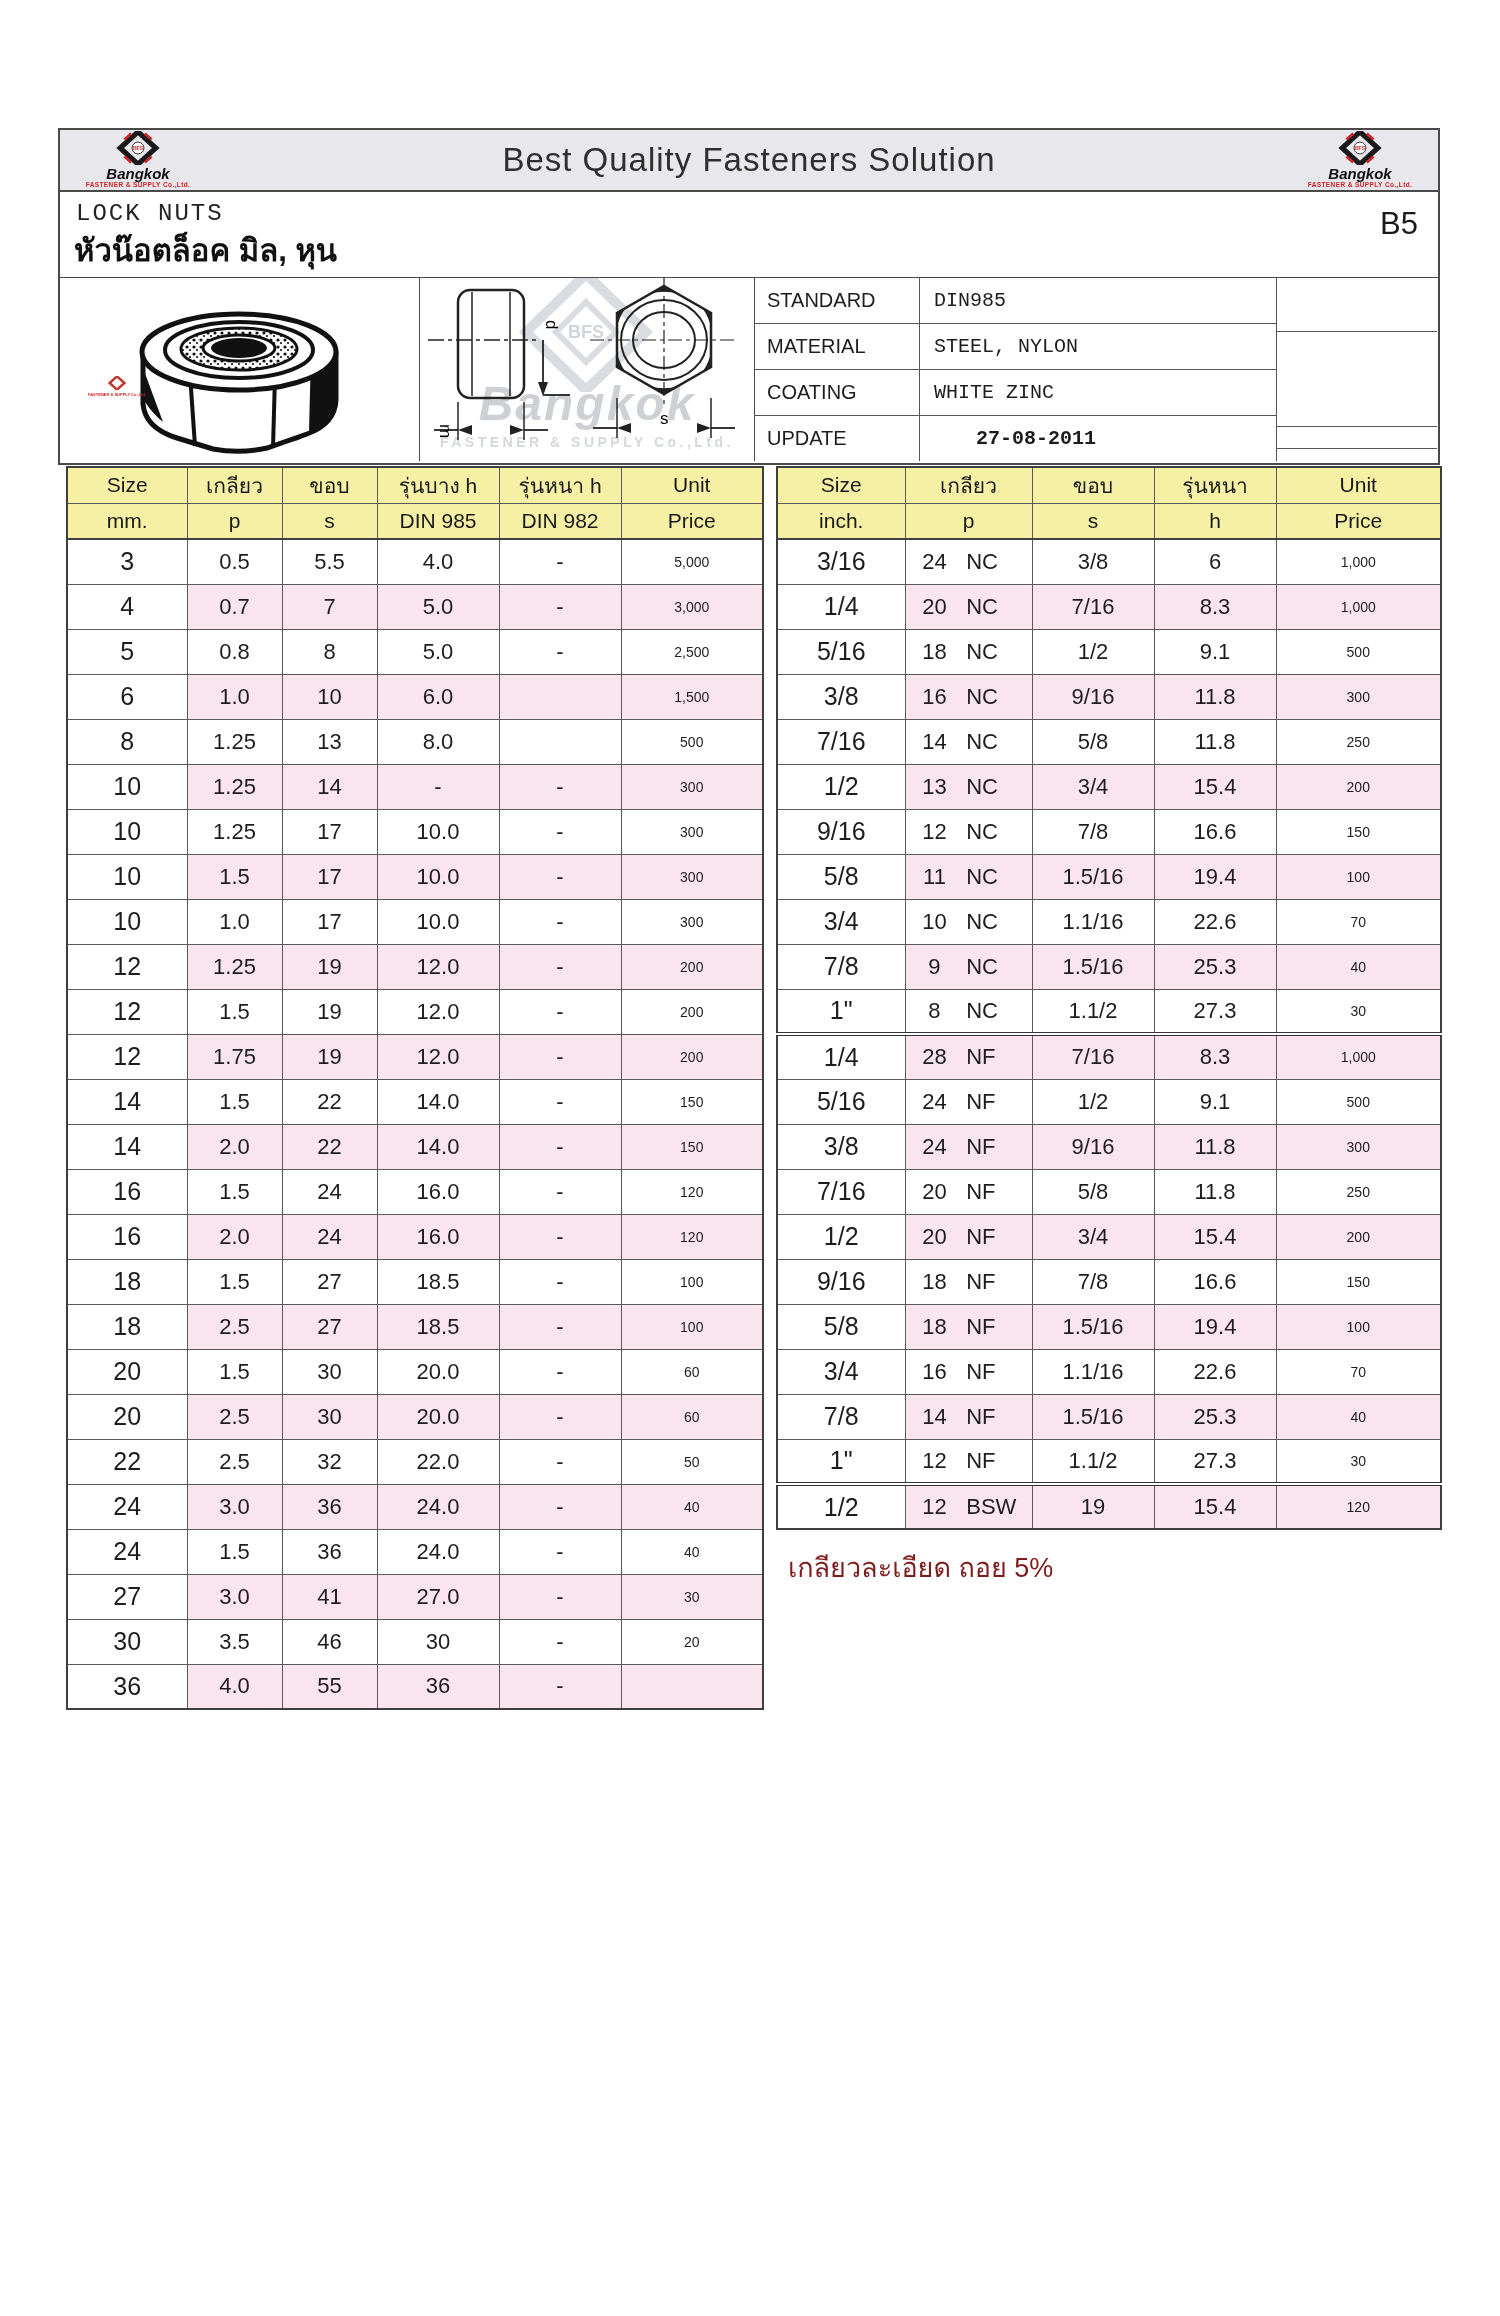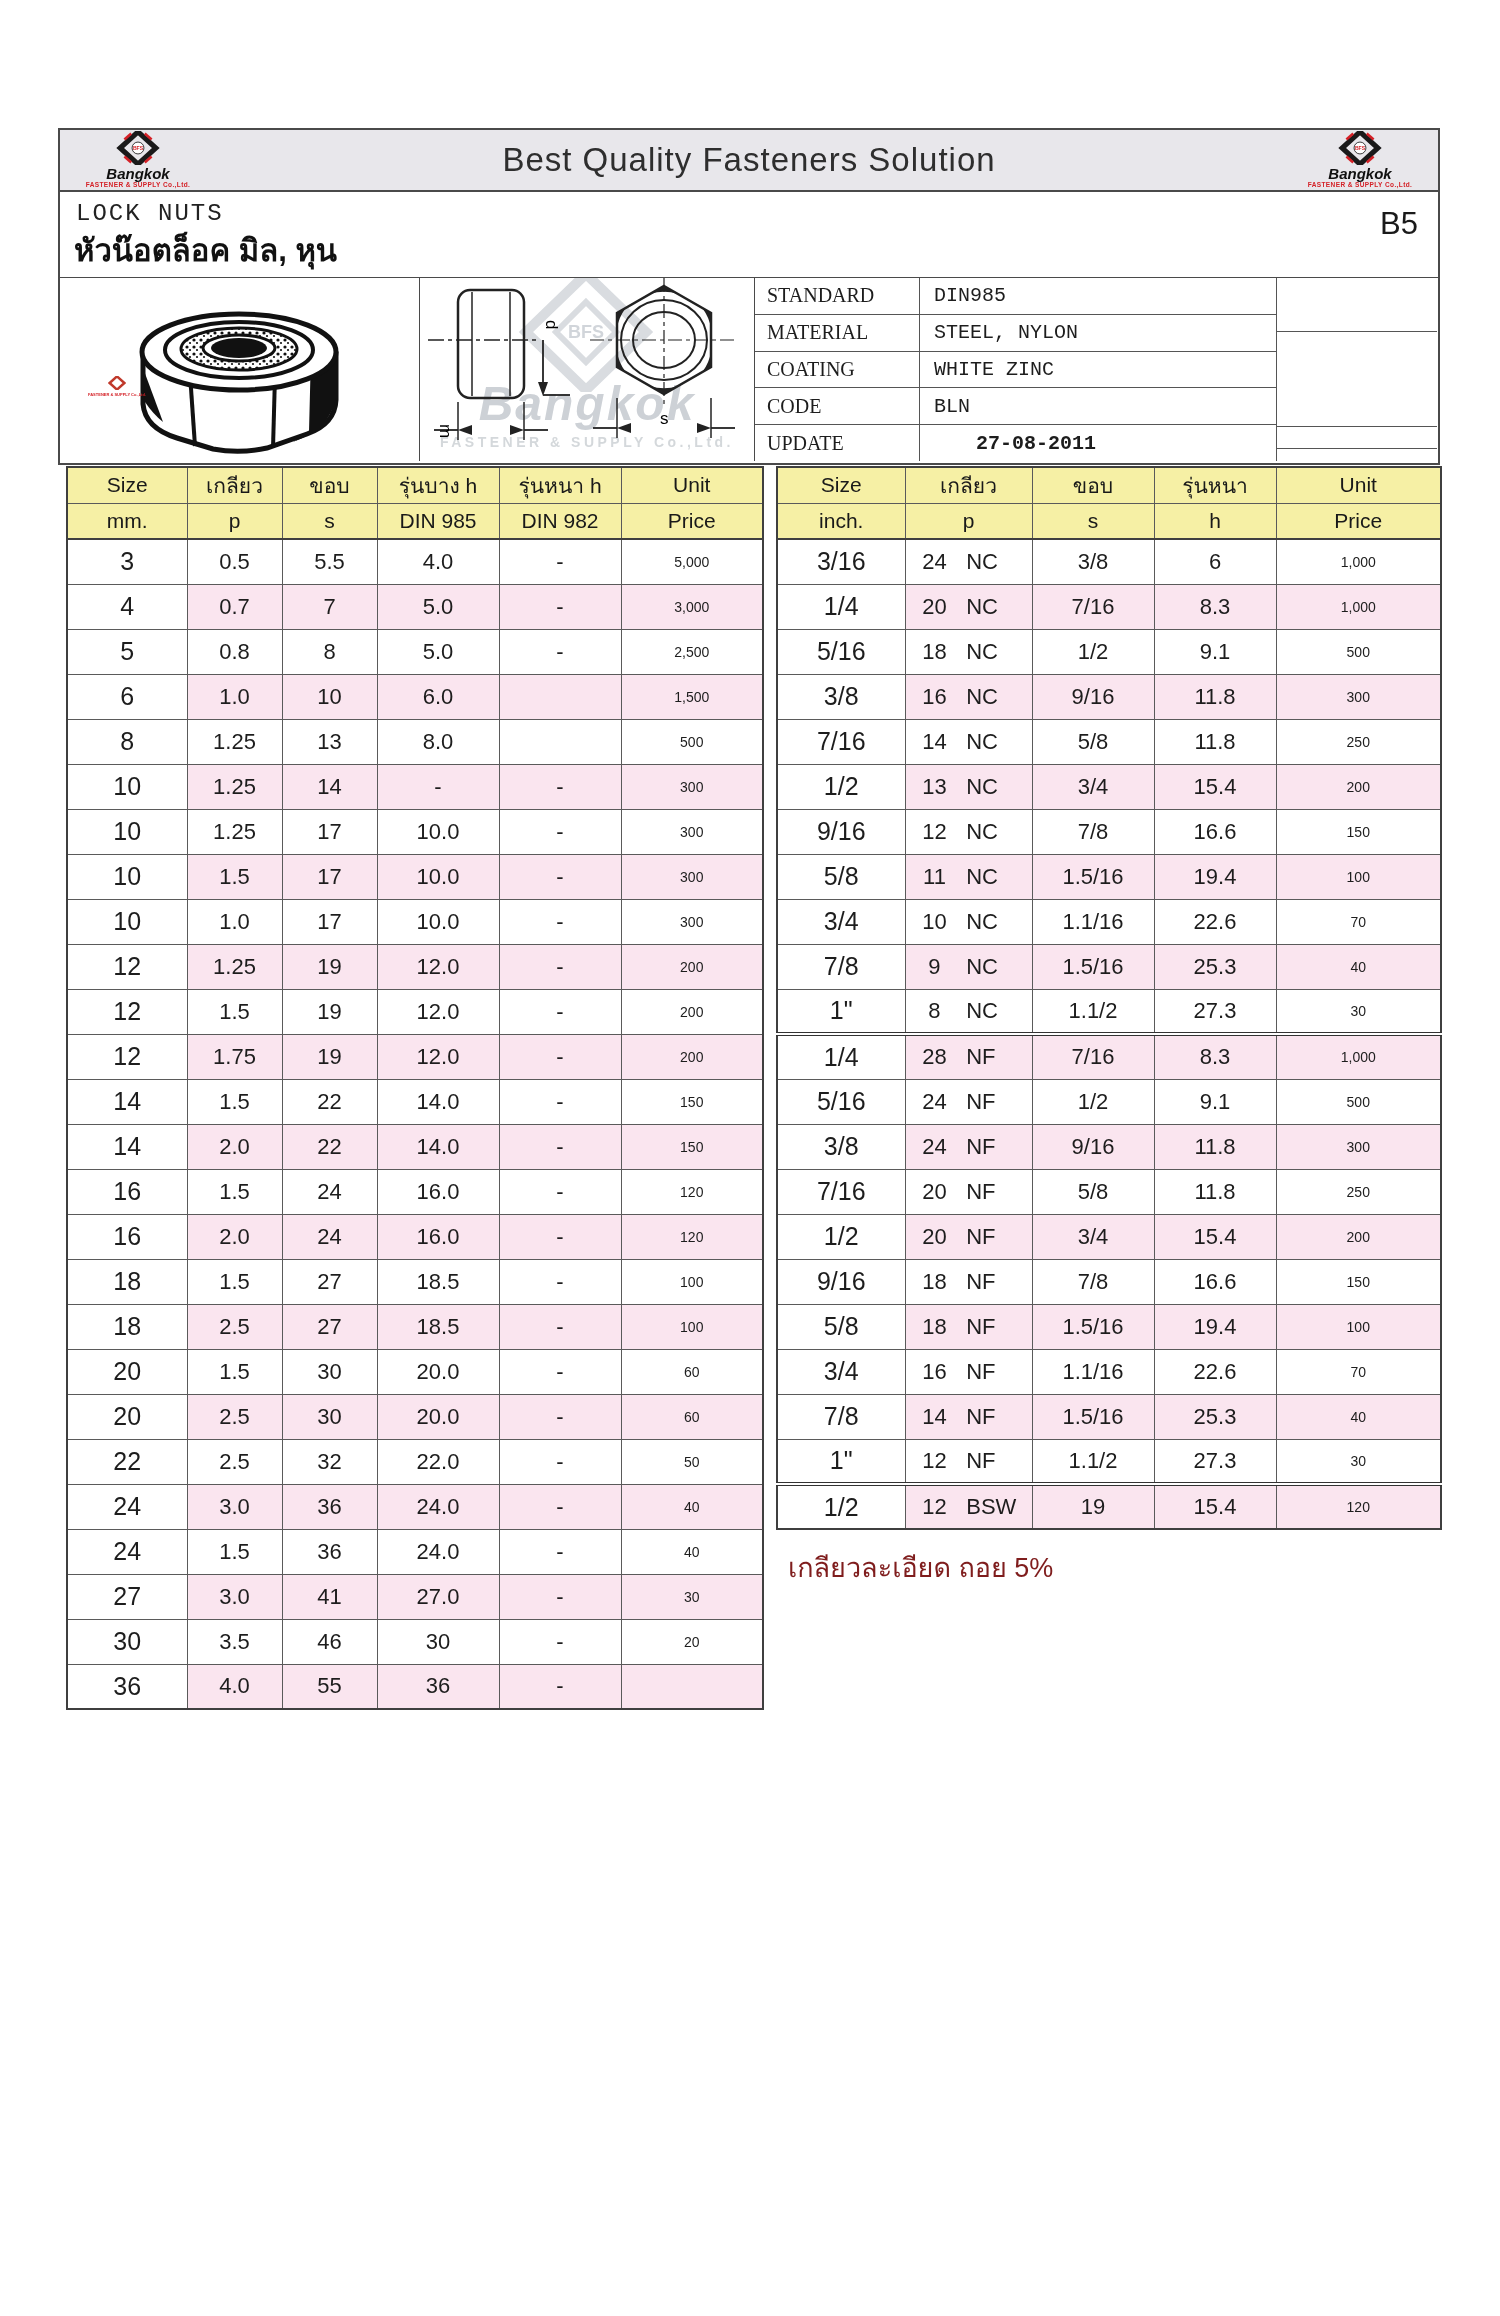--- a/index.html
+++ b/index.html
@@ -43,21 +43,21 @@
           color:#d4d8db;letter-spacing:3.5px;}
   .drawing-svg{position:relative;z-index:1;}
 
   .mini-logo{position:absolute;left:28px;top:98px;z-index:3;text-align:center;line-height:1;}
   .mini-logo .ml-sub{font-size:4px;color:#d42127;font-weight:bold;}
 
   .spec-main{width:522px;display:flex;flex-direction:column;border-right:1px solid #555;box-sizing:border-box;}
   .spec-row{flex:1;display:flex;border-bottom:1px solid #555;box-sizing:border-box;}
   .spec-row:last-child{border-bottom:none;gap:42px;}
   .spec-label{width:165px;border-right:1px solid #555;box-sizing:border-box;
-              font-family:Liberation Serif, serif;font-size:20px;
+              font-family:Liberation Sans, sans-serif;font-size:20px;
               display:flex;align-items:center;padding-left:12px;}
   .spec-value{flex:1;font-family:"Liberation Mono",monospace;font-size:20px;
               display:flex;align-items:center;padding-left:14px;}
   .spec-value.bold{font-weight:bold;}
   .spec-side{width:160px;display:flex;flex-direction:column;}
   .spec-side .sc{border-bottom:1px solid #555;box-sizing:border-box;}
   .spec-side .sc1{height:54px;}
   .spec-side .sc2{height:95px;}
   .spec-side .sc3{height:22px;}
   .spec-side .sc4{flex:1;border-bottom:none;}
@@ -222,24 +222,20 @@
           </div>
           <div class="spec-row">
             <div class="spec-label">MATERIAL</div>
             <div class="spec-value">STEEL, NYLON</div>
           </div>
           <div class="spec-row">
             <div class="spec-label">COATING</div>
             <div class="spec-value">WHITE ZINC</div>
           </div>
           <div class="spec-row">
-            <div class="spec-label">CODE</div>
-            <div class="spec-value">BLN</div>
-          </div>
-          <div class="spec-row">
             <div class="spec-label">UPDATE</div>
             <div class="spec-value bold">27-08-2011</div>
           </div>
         </div>
         <div class="spec-side">
           <div class="sc sc1"></div>
           <div class="sc sc2"></div>
           <div class="sc sc3"></div>
           <div class="sc sc4"></div>
         </div>

